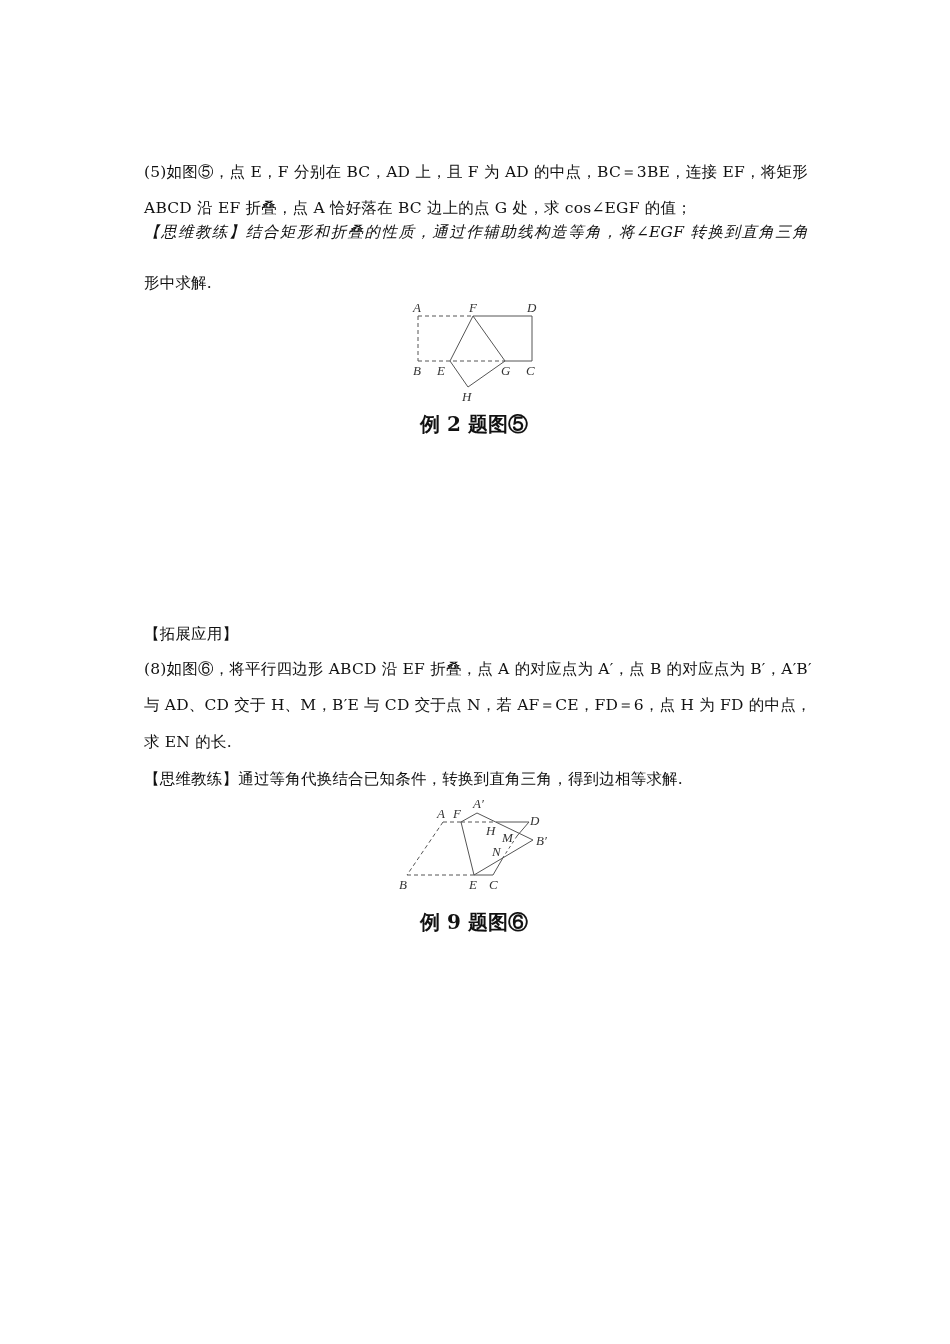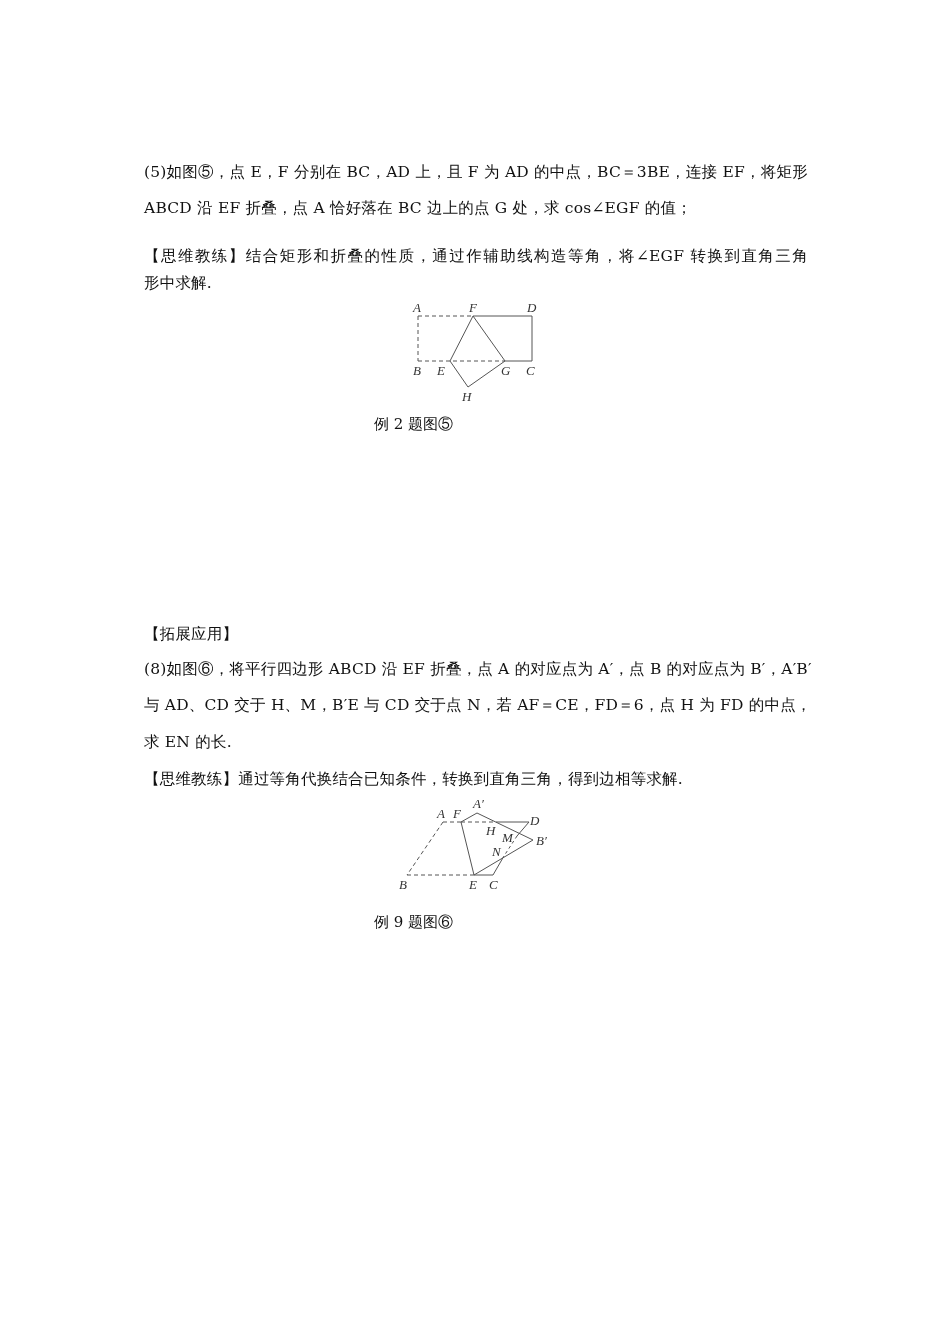--- a/index.html
+++ b/index.html
@@ -1,30 +1,30 @@
 <!DOCTYPE html>
 <html><head>
 <meta charset="utf-8">
 <style>
   html, body { margin: 0; padding: 0; background: #ffffff; }
   body { width: 950px; height: 1344px; position: relative; overflow: hidden;
          font-family: "DejaVu Serif", "Liberation Serif", serif; color: #111; }
   .line { position: absolute; left: 144px; width: 664px; font-size: 15.5px; line-height: 20px;
           white-space: nowrap; letter-spacing: 0.2px; }
   .line.justify { text-align: justify; text-align-last: justify; }
-  .caption { position: absolute; font-size: 15px; line-height: 20px; width: 200px; }
+  .caption { position: absolute; font-size: 20px; line-height: 20px; text-align: center; width: 200px; font-weight: bold; }
   svg { position: absolute; left: 0; top: 0; }
   .lbl { font-family: "Liberation Serif", serif; font-style: italic; font-size: 13px; fill: #333; }
 </style>
 </head>
 <body>
 
 <div class="line justify" style="top:162px;">(5)如图⑤，点 E，F 分别在 BC，AD 上，且 F 为 AD 的中点，BC＝3BE，连接 EF，将矩形</div>
 <div class="line" style="top:198px;">ABCD 沿 EF 折叠，点 A 恰好落在 BC 边上的点 G 处，求 cos∠EGF 的值；</div>
-<div class="line justify" style="top:246px;">【思维教练】结合矩形和折叠的性质，通过作辅助线构造等角，将∠EGF 转换到直角三角</div>
+<div class="line justify" style="top:222px;font-style:italic;">【思维教练】结合矩形和折叠的性质，通过作辅助线构造等角，将∠EGF 转换到直角三角</div>
 <div class="line" style="top:273px;">形中求解.</div>
 
 <svg width="950" height="1344">
   <g stroke="#555" stroke-width="1" fill="none">
 
     <line x1="418" y1="316" x2="473" y2="316" stroke-dasharray="4,3"></line>
     <line x1="418" y1="316" x2="418" y2="361" stroke-dasharray="4,3"></line>
     <line x1="418" y1="361" x2="505" y2="361" stroke-dasharray="4,3"></line>
 
     <line x1="473" y1="316" x2="532" y2="316"></line>

